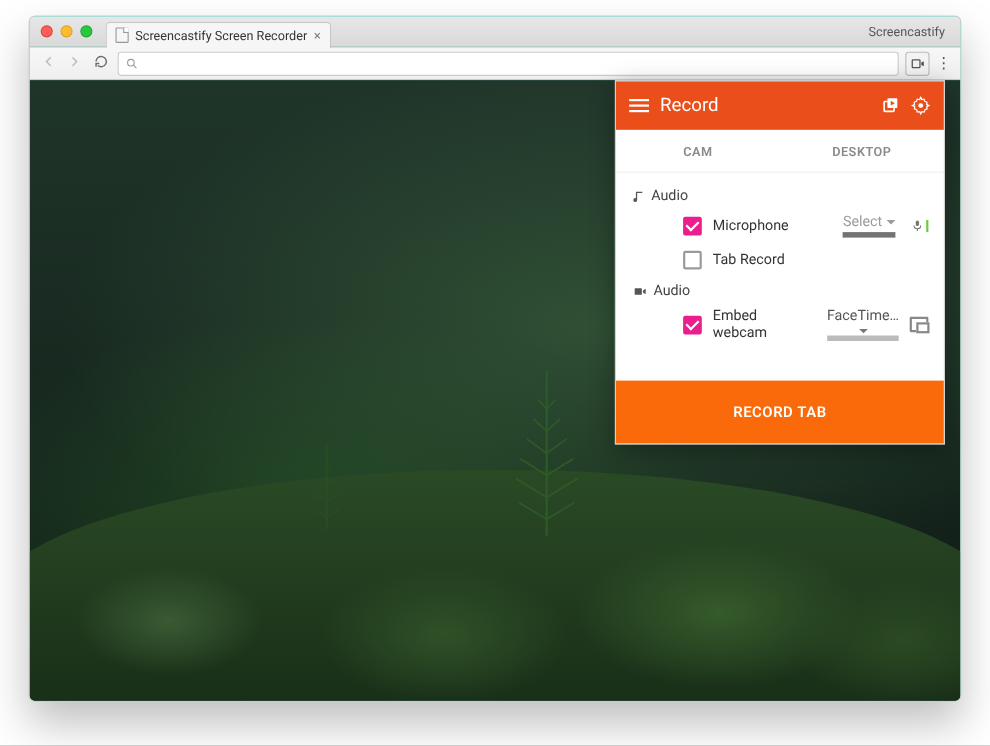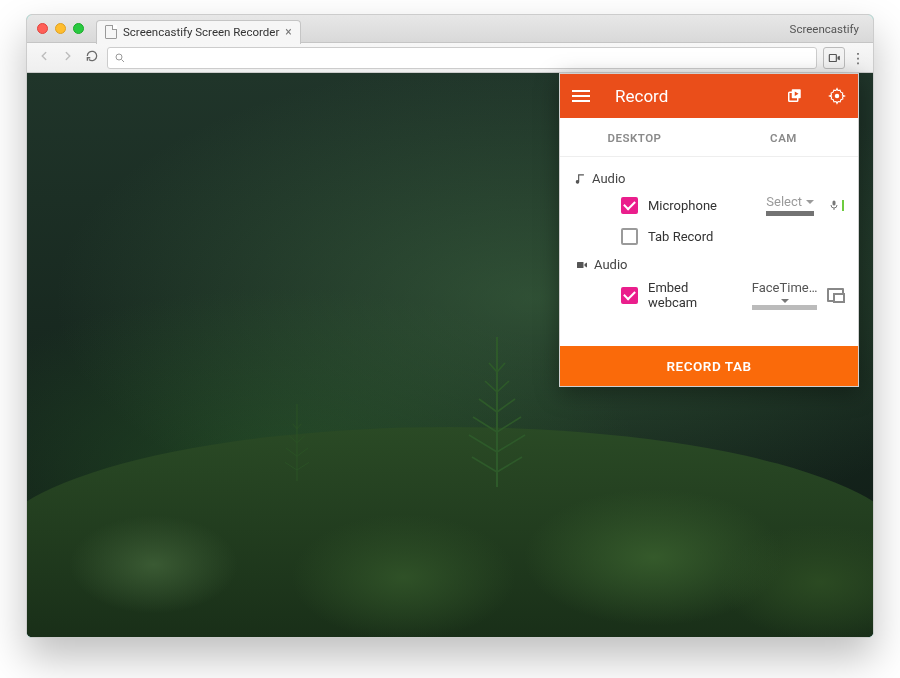--- a/index.html
+++ b/index.html
@@ -143,21 +143,21 @@
   border:1px solid #d0d0d0;
   box-shadow: 0 6px 22px rgba(0,0,0,0.35);
 }
 .popup-header {
   height:44px;
   background:#ea4e1a;
   display:flex;
   align-items:center;
   padding:0 12px;
   color:#fff;
-  gap:25px;
+  gap:10px;
 }
 .hamburger { cursor:pointer; }
 .hamburger div { width:18px; height:2px; background:#fff; margin:3px 0; }
 .popup-title { font-size:17px; font-weight:400; flex:1; }
 .hdr-icon { cursor:pointer; display:flex; }
 
 .popup-tabs {
   display:flex;
   border-bottom: 1px solid #eee;
 }
@@ -218,21 +218,21 @@
 .pip {
   width:18px; height:14px; border:2px solid #888; position:relative;
   border-radius:1px; cursor:pointer;
 }
 .pip::after {
   content:""; position:absolute; right:-3px; bottom:-3px;
   width:8px; height:6px; border:2px solid #888; background:#fff;
 }
 
 .record-btn {
-  width:100%; height:40px; background:#fa6a0a;
+  width:100%; height:57px; background:#fa6a0a;
   color:#fff; font-size:13.5px; font-weight:600; letter-spacing:0.5px;
   display:flex; align-items:center; justify-content:center;
   cursor:pointer;
 }
 
 .sep-space { height: 6px; }
 </style>
 </head>
 <body>
 
@@ -340,22 +340,22 @@
       </span>
       <span class="hdr-icon">
         <svg width="18" height="18" viewBox="0 0 24 24">
             <circle cx="12" cy="12" r="3" fill="#fff"></circle>
             <path d="M12 2l1.2 2.6 2.8-.4 1 2.7 2.6 1.1-.4 2.8L22 12l-2.6 1.2.4 2.8-2.6 1-1 2.8-2.8-.4L12 22l-1.2-2.6-2.8.4-1-2.8-2.6-1 .4-2.8L2 12l2.6-1.2-.4-2.8 2.6-1.1 1-2.7 2.8.4L12 2z" fill="none" stroke="#fff" stroke-width="1.5"></path>
           </svg>
       </span>
     </div>
 
     <div class="popup-tabs">
+      <div class="ptab">CAM</div>
       <div class="ptab">DESKTOP</div>
-      <div class="ptab">CAM</div>
     </div>
 
     <div class="popup-body">
       <div class="section-head">
         <svg width="14" height="14" viewBox="0 0 24 24">
             <path d="M9 17a3 3 0 1 1-2-2.83V4h10v2H9v11z" fill="#555"></path>
           </svg>
         <span>Audio</span>
       </div>
 

